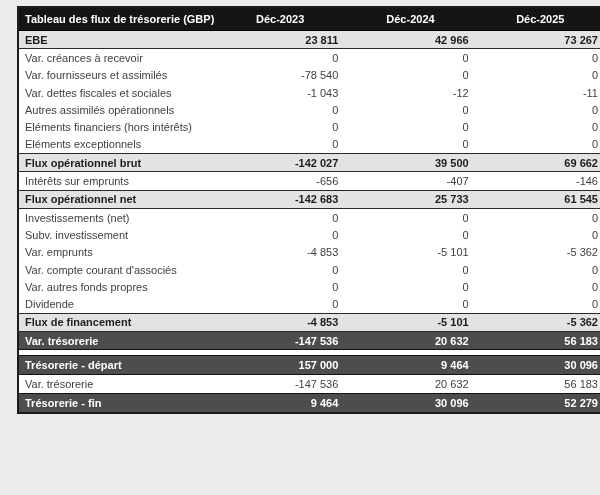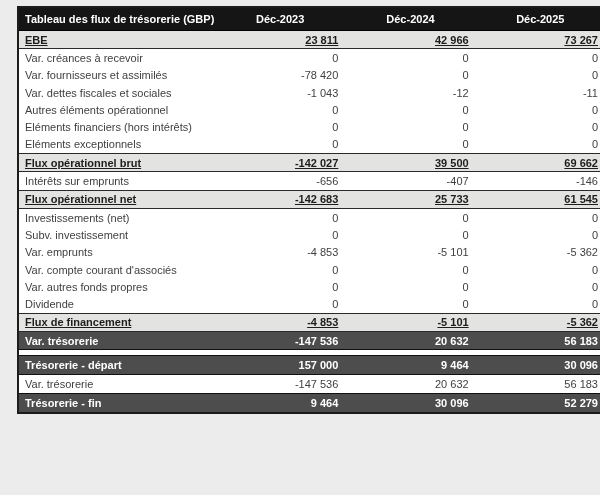--- a/index.html
+++ b/index.html
@@ -51,21 +51,20 @@
   }
   td.label { text-align: left; padding-left: 6px; }
   td.num   { text-align: right; }
 
   tr.subtotal td {
     background: var(--subtotal-bg, #e3e3e1);
     color: #1d1d1d;
     font-weight: bold;
     border-top: 1px solid #2a2a2a;
     border-bottom: 1px solid #2a2a2a;
-    text-decoration: underline;
   }
   tr.dark td {
     background: var(--dark-row-bg, #4d4d4d);
     color: var(--dark-row-text, #ffffff);
     font-weight: bold;
     border-top: 1px solid #111;
     border-bottom: 1px solid #111;
   }
   tr.spacer td {
     height: 5px;
@@ -101,32 +100,32 @@
           <td class="num">73 267</td>
         </tr>
         <tr class="normal">
           <td class="label">Var. créances à recevoir</td>
           <td class="num">0</td>
           <td class="num">0</td>
           <td class="num">0</td>
         </tr>
         <tr class="normal">
           <td class="label">Var. fournisseurs et assimilés</td>
-          <td class="num">-78 420</td>
+          <td class="num">-78 540</td>
           <td class="num">0</td>
           <td class="num">0</td>
         </tr>
         <tr class="normal">
           <td class="label">Var. dettes fiscales et sociales</td>
           <td class="num">-1 043</td>
           <td class="num">-12</td>
           <td class="num">-11</td>
         </tr>
         <tr class="normal">
-          <td class="label">Autres éléments opérationnel</td>
+          <td class="label">Autres assimilés opérationnels</td>
           <td class="num">0</td>
           <td class="num">0</td>
           <td class="num">0</td>
         </tr>
         <tr class="normal">
           <td class="label">Eléments financiers (hors intérêts)</td>
           <td class="num">0</td>
           <td class="num">0</td>
           <td class="num">0</td>
         </tr>

